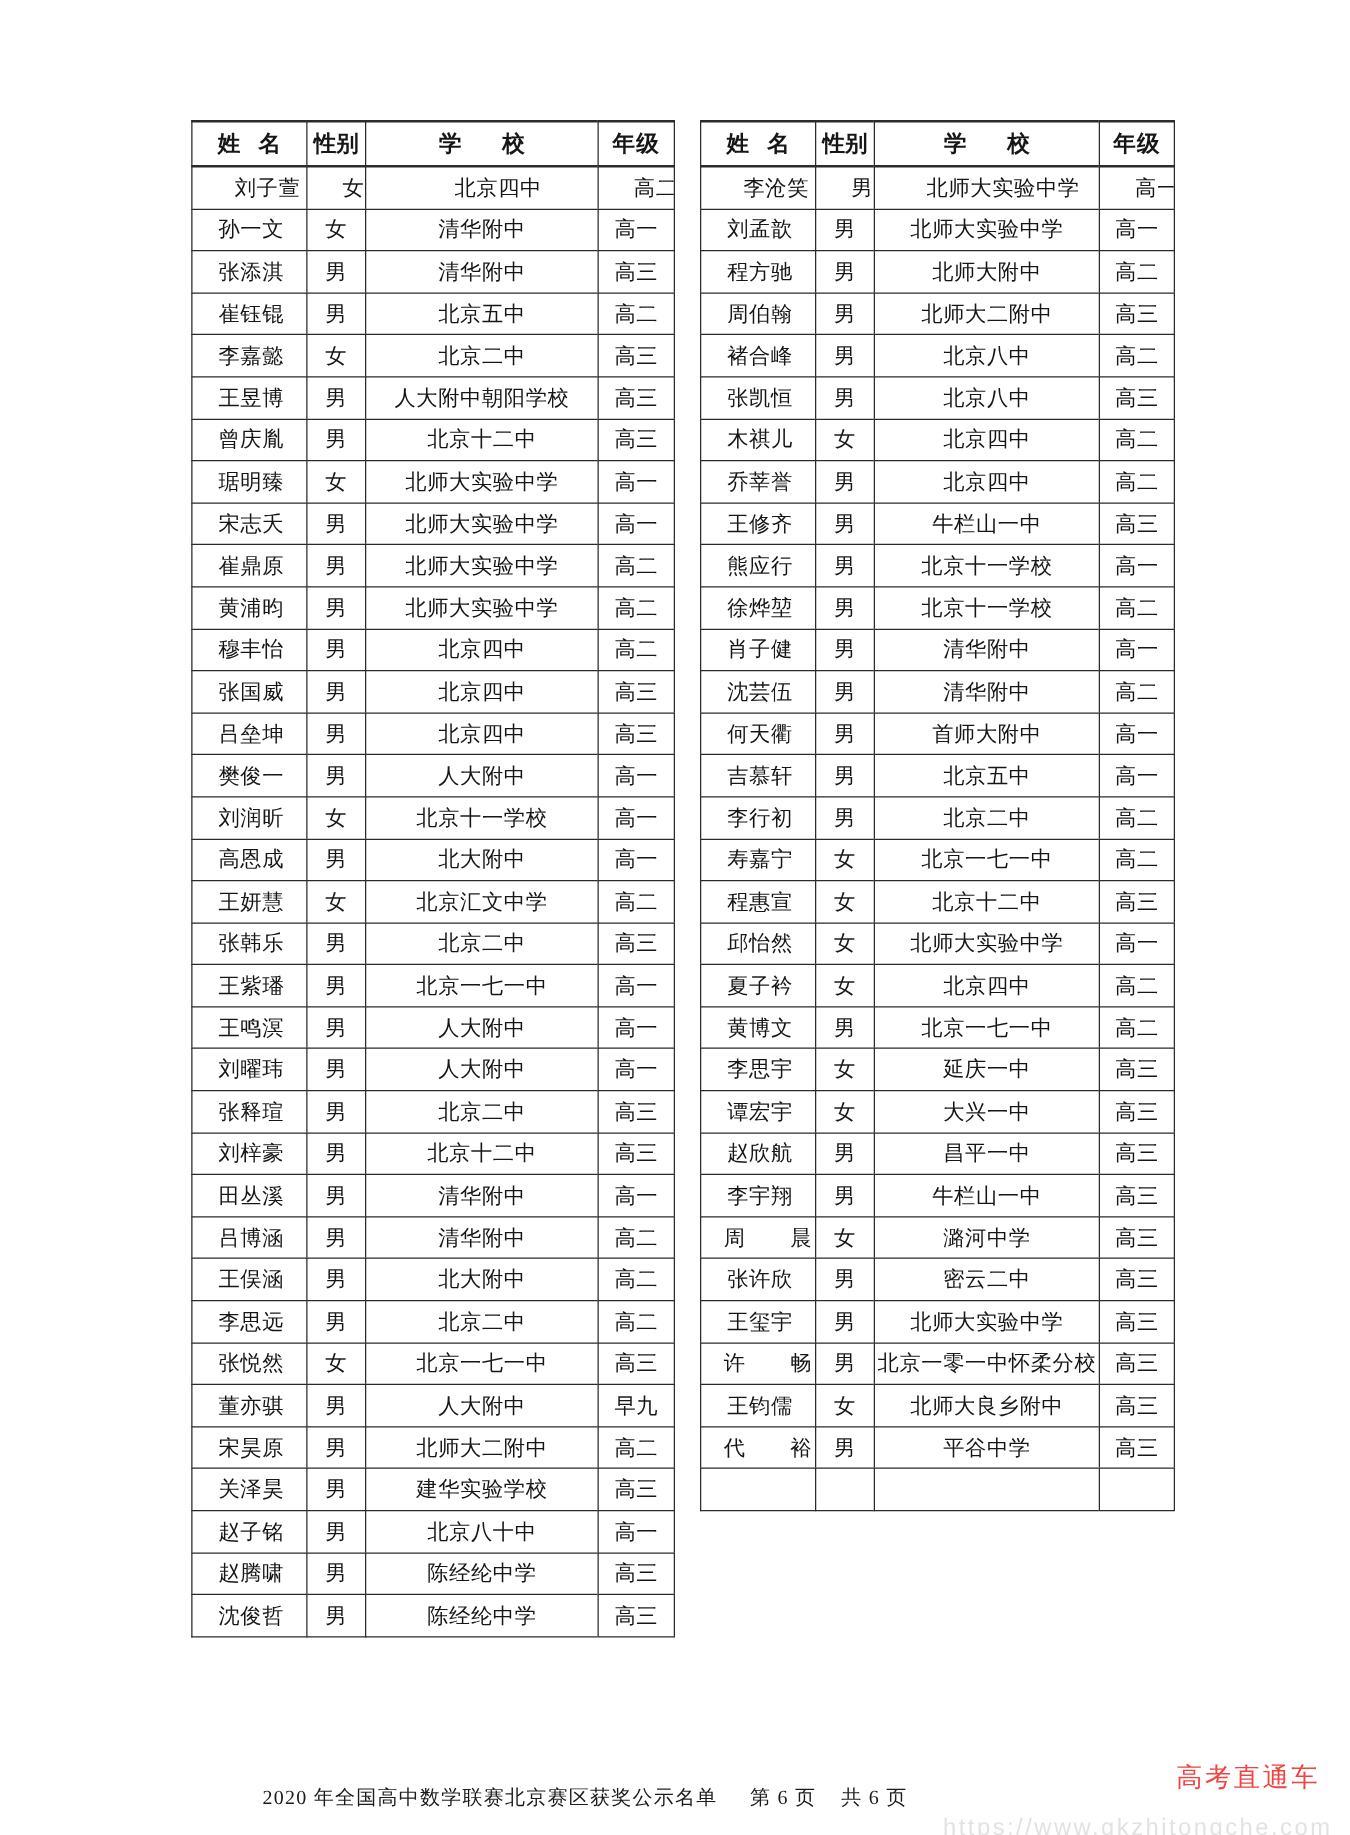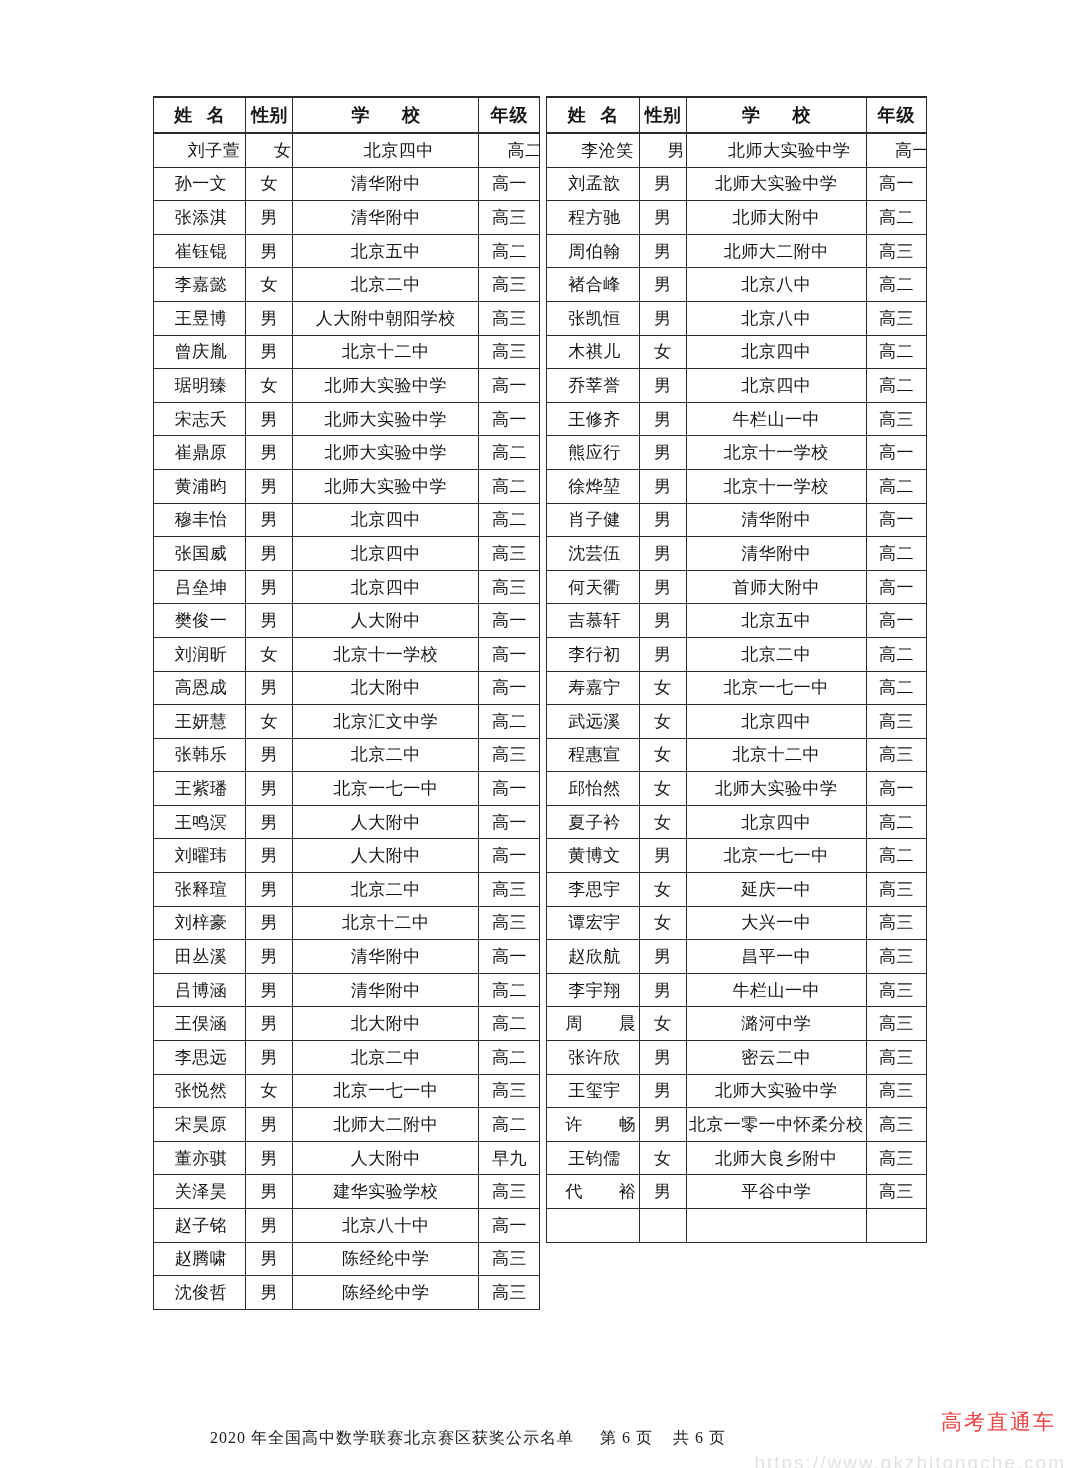--- a/index.html
+++ b/index.html
@@ -25,21 +25,21 @@
 
   
   #tables {
     position: absolute;
     left: 153px;
     top: 96px;
     width: 774px;
     display: flex;
     flex-direction: row;
     align-items: flex-start;
-    gap: 6px;
+    gap: 20px;
   }
 
   table.roster {
     border-collapse: separate;
     border-spacing: 0;
     table-layout: fixed;
     background: #ffffff;
   }
 
   table.roster.left  { width: 389px; }
@@ -335,30 +335,30 @@
             <td class="cell-school">北京二中</td>
             <td class="cell-grade">高二</td>
           </tr>
           <tr>
             <td class="cell-name">张悦然</td>
             <td class="cell-gender">女</td>
             <td class="cell-school">北京一七一中</td>
             <td class="cell-grade">高三</td>
           </tr>
           <tr>
-            <td class="cell-name">宋昊原</td>
-            <td class="cell-gender">男</td>
-            <td class="cell-school">北师大二附中</td>
-            <td class="cell-grade">高二</td>
-          </tr>
-          <tr>
             <td class="cell-name">董亦骐</td>
             <td class="cell-gender">男</td>
             <td class="cell-school">人大附中</td>
             <td class="cell-grade">早九</td>
+          </tr>
+          <tr>
+            <td class="cell-name">宋昊原</td>
+            <td class="cell-gender">男</td>
+            <td class="cell-school">北师大二附中</td>
+            <td class="cell-grade">高二</td>
           </tr>
           <tr>
             <td class="cell-name">关泽昊</td>
             <td class="cell-gender">男</td>
             <td class="cell-school">建华实验学校</td>
             <td class="cell-grade">高三</td>
           </tr>
           <tr>
             <td class="cell-name">赵子铭</td>
             <td class="cell-gender">男</td>
@@ -492,26 +492,20 @@
             <td class="cell-school">北京二中</td>
             <td class="cell-grade">高二</td>
           </tr>
           <tr>
             <td class="cell-name">寿嘉宁</td>
             <td class="cell-gender">女</td>
             <td class="cell-school">北京一七一中</td>
             <td class="cell-grade">高二</td>
           </tr>
           <tr>
-            <td class="cell-name">武远溪</td>
-            <td class="cell-gender">女</td>
-            <td class="cell-school">北京四中</td>
-            <td class="cell-grade">高三</td>
-          </tr>
-          <tr>
             <td class="cell-name">程惠宣</td>
             <td class="cell-gender">女</td>
             <td class="cell-school">北京十二中</td>
             <td class="cell-grade">高三</td>
           </tr>
           <tr>
             <td class="cell-name">邱怡然</td>
             <td class="cell-gender">女</td>
             <td class="cell-school">北师大实验中学</td>
             <td class="cell-grade">高一</td>

